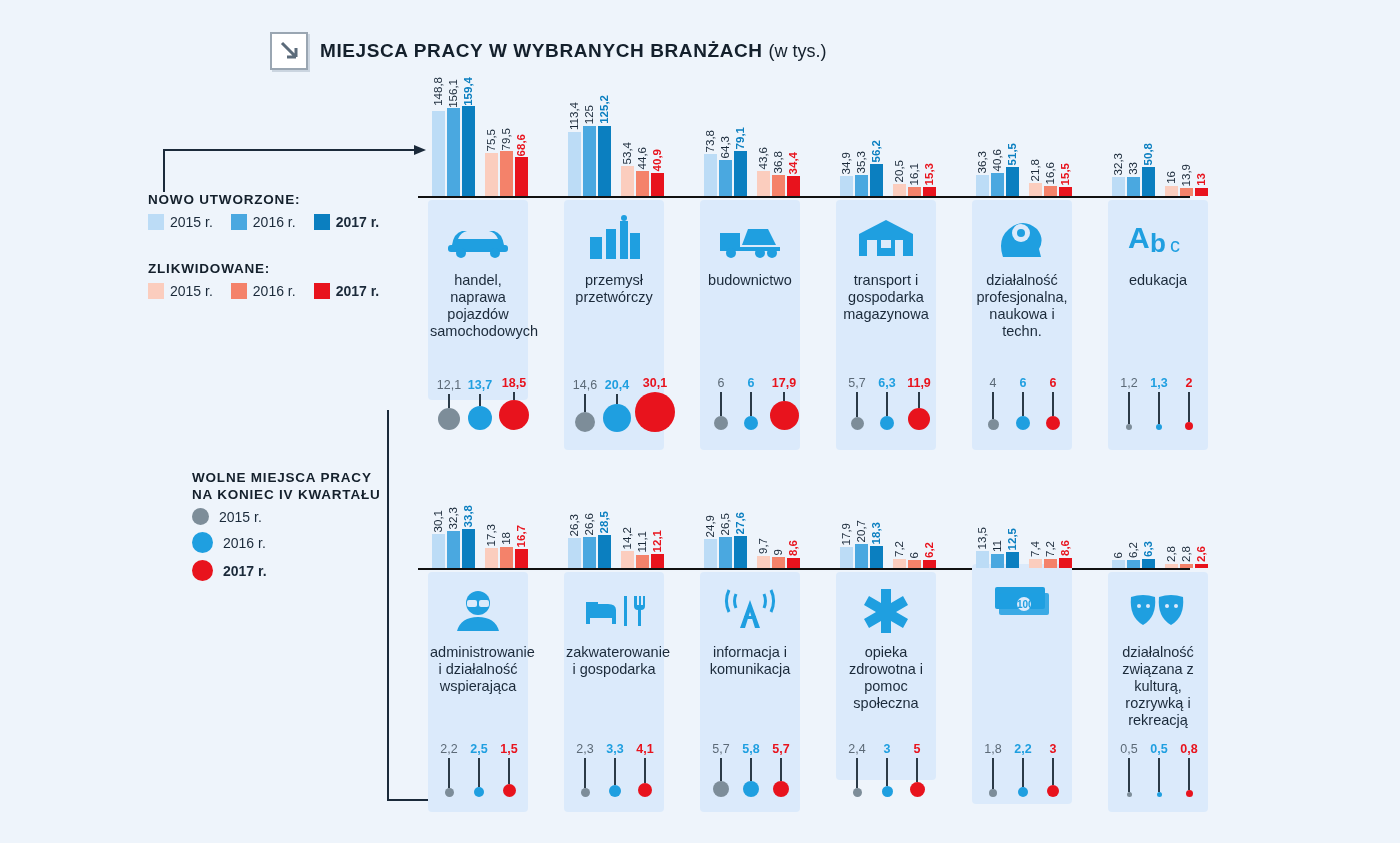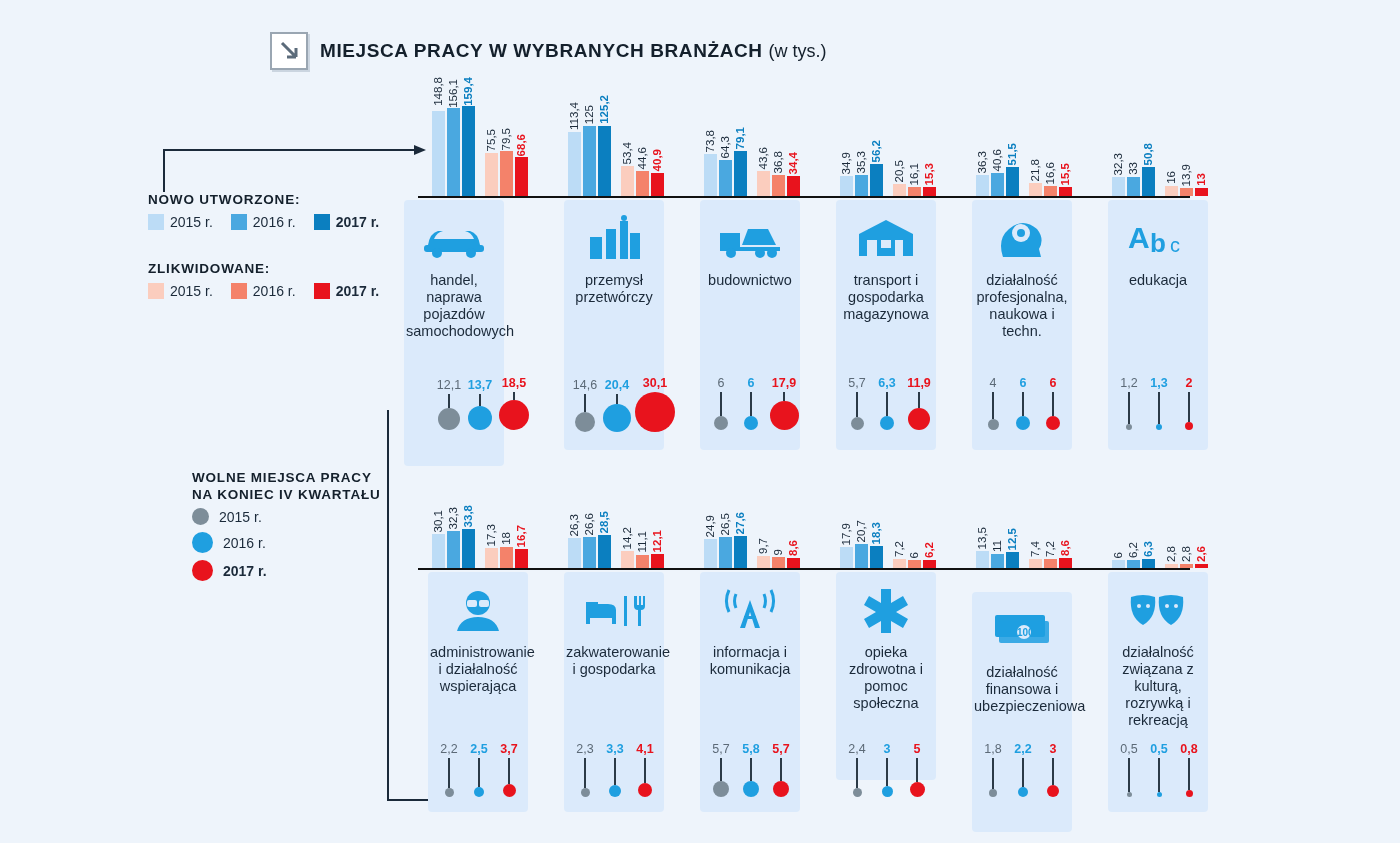--- a/index.html
+++ b/index.html
@@ -144,21 +144,21 @@
   <path d="M266 10 L254 5 L254 15 Z" fill="#1b2a3a"></path>
 </svg>
 <svg class="arrow" style="left:382px;top:410px;" width="70" height="400">
   <path d="M6 0 L6 390 L50 390" stroke="#1b2a3a" stroke-width="2" fill="none"></path>
   <path d="M60 390 L48 385 L48 395 Z" fill="#1b2a3a"></path>
 </svg>
 
 <div class="axis" style="left:418px;top:196px;width:772px;"></div>
 <div class="axis" style="left:418px;top:568px;width:772px;"></div>
 
-<div class="panel" style="left:404px;top:200px;height:266px;">
+<div class="panel" style="left:428px;top:200px;height:200px;">
   <div class="icon">
     <svg width="68" height="42" viewBox="0 0 68 42">
         <path d="M8 28 q2-12 10-14 h32 q8 2 10 14 z" fill="#1f9fe0"></path>
         <rect x="4" y="28" width="60" height="7" rx="3" fill="#1f9fe0"></rect>
         <circle cx="17" cy="36" r="5" fill="#1f9fe0"></circle>
         <circle cx="51" cy="36" r="5" fill="#1f9fe0"></circle>
         <path d="M14 22 q3-7 9-8 h22 q6 1 9 8 z" fill="#dbeafb"></path>
       </svg>
   </div>
   <div class="label">handel, naprawa pojazdów samochodowych</div>
@@ -255,30 +255,29 @@
   <div class="label">informacja i komunikacja</div>
 </div>
 <div class="panel" style="left:836px;top:572px;height:208px;">
   <div class="icon">
     <svg width="46" height="46" viewBox="0 0 46 46">
         <path d="M18 2 h10 v14 l12-7 l5 9 l-12 7 l12 7 l-5 9 l-12-7 v14 h-10 v-14 l-12 7 l-5-9 l12-7 l-12-7 l5-9 l12 7 z" fill="#1f9fe0"></path>
       </svg>
   </div>
   <div class="label">opieka zdrowotna i pomoc społeczna</div>
 </div>
-<div class="panel" style="left:972px;top:592px;height:240px;">
+<div class="panel" style="left:972px;top:564px;height:240px;">
   <div class="icon">
     <svg width="62" height="42" viewBox="0 0 62 42">
         <rect x="4" y="6" width="50" height="22" rx="2" fill="#1f9fe0"></rect>
         <rect x="8" y="12" width="50" height="22" rx="2" fill="#1f9fe0" opacity=".85"></rect>
         <circle cx="33" cy="23" r="7" fill="#dbeafb"></circle>
         <text x="26" y="27" font-family="Liberation Sans" font-size="10" font-weight="bold" fill="#1f9fe0">100</text>
       </svg>
   </div>
-  <div class="label">działalność finansowa i ubezpieczeniowa</div>
 </div>
 <div class="panel" style="left:1108px;top:572px;height:240px;">
   <div class="icon">
     <svg width="62" height="42" viewBox="0 0 62 42">
         <path d="M4 8 q12-4 24 0 q2 20-12 28 q-14-8-12-28 z" fill="#1f9fe0"></path>
         <path d="M32 8 q12-4 24 0 q2 20-12 28 q-14-8-12-28 z" fill="#1f9fe0"></path>
         <circle cx="12" cy="17" r="2" fill="#dbeafb"></circle>
         <circle cx="21" cy="17" r="2" fill="#dbeafb"></circle>
         <circle cx="40" cy="17" r="2" fill="#dbeafb"></circle>
         <circle cx="49" cy="17" r="2" fill="#dbeafb"></circle>
@@ -726,21 +725,21 @@
       <span class="dotnum" style="color:#5c6a77">2,2</span>
       <div class="stem" style="height:30px"></div>
       <div class="circ" style="width:9px;height:9px;background:#7d8d99"></div>
     </div>
   <div class="dotcell" style="width:30px">
       <span class="dotnum" style="color:#1f9fe0;font-weight:bold">2,5</span>
       <div class="stem" style="height:29px"></div>
       <div class="circ" style="width:10px;height:10px;background:#1f9fe0"></div>
     </div>
   <div class="dotcell" style="width:30px">
-      <span class="dotnum" style="color:#e8131d;font-weight:bold">3,7</span>
+      <span class="dotnum" style="color:#e8131d;font-weight:bold">1,5</span>
       <div class="stem" style="height:26px"></div>
       <div class="circ" style="width:13px;height:13px;background:#e8131d"></div>
     </div>
 </div>
 <div class="dotrow" style="left:570px;top:742px;">
   <div class="dotcell" style="width:30px">
       <span class="dotnum" style="color:#5c6a77">2,3</span>
       <div class="stem" style="height:30px"></div>
       <div class="circ" style="width:9px;height:9px;background:#7d8d99"></div>
     </div>

